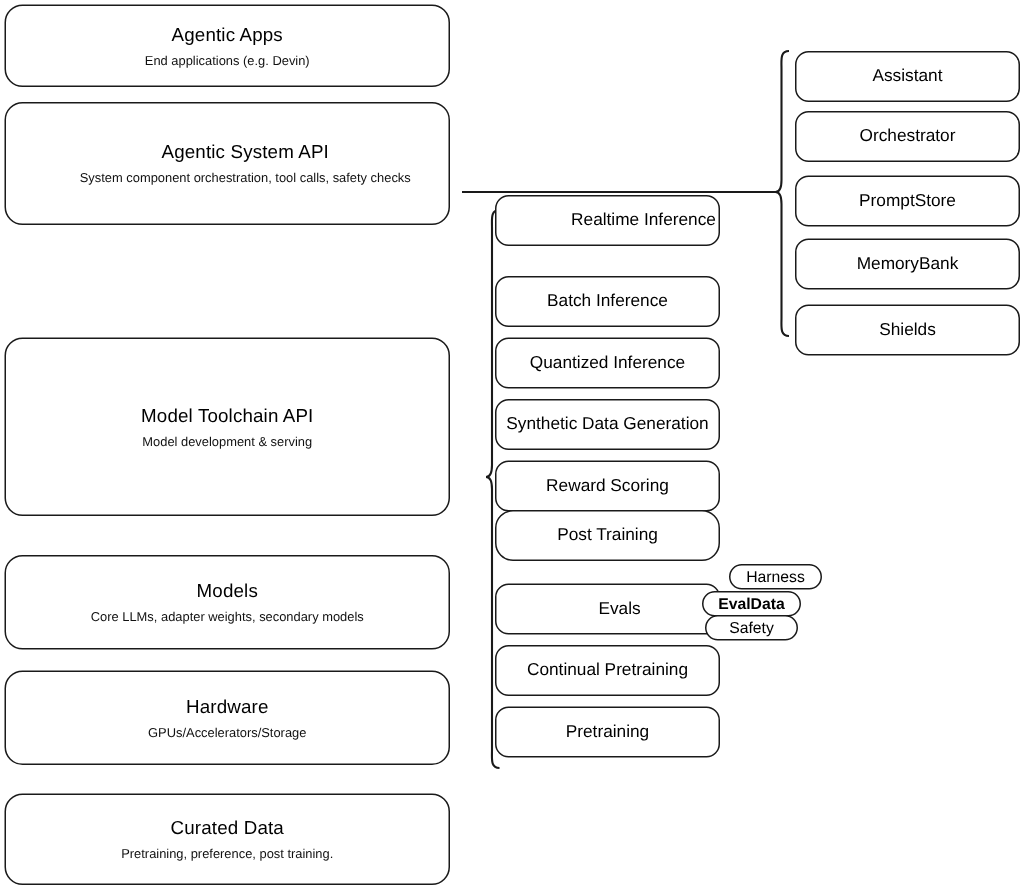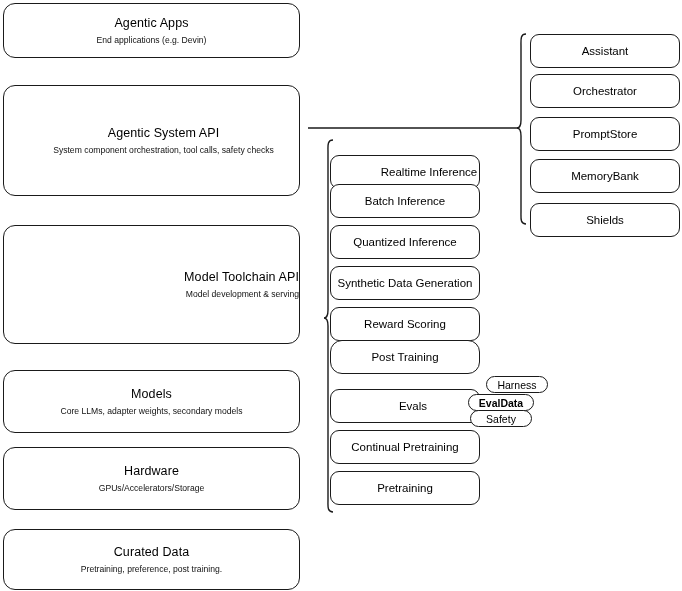--- a/index.html
+++ b/index.html
@@ -128,46 +128,46 @@
              C 326 318, 328 320, 328 326
              L 328 500
              C 328 506, 327 512, 333 512"></path>
   </svg>
 
   <div class="node layer" style="top:3px;height:55px;">
     <div class="title">Agentic Apps</div>
     <div class="subtitle">End applications (e.g. Devin)</div>
   </div>
 
-  <div class="node layer" style="top:85px;height:111px;padding-left:24px;">
+  <div class="node layer" style="top:68px;height:82px;padding-left:24px;">
     <div class="title">Agentic System API</div>
     <div class="subtitle">System component orchestration, tool calls, safety checks</div>
   </div>
 
-  <div class="node layer" style="top:225px;height:119px;align-items:flex-end;">
+  <div class="node layer" style="top:225px;height:119px;">
     <div class="title">Model Toolchain API</div>
     <div class="subtitle">Model development &amp; serving</div>
   </div>
 
   <div class="node layer" style="top:370px;height:63px;">
     <div class="title">Models</div>
     <div class="subtitle">Core LLMs, adapter weights, secondary models</div>
   </div>
 
   <div class="node layer" style="top:447px;height:63px;">
     <div class="title">Hardware</div>
     <div class="subtitle">GPUs/Accelerators/Storage</div>
   </div>
 
   <div class="node layer" style="top:529px;height:61px;">
     <div class="title">Curated Data</div>
     <div class="subtitle">Pretraining, preference, post training.</div>
   </div>
 
-  <div class="node pill mid" style="top:155px;padding-left:48px;">
+  <div class="node pill mid" style="top:130px;padding-left:48px;">
     <span>Realtime Inference</span>
   </div>
   <div class="node pill mid" style="top:184px;">
     <span>Batch Inference</span>
   </div>
   <div class="node pill mid" style="top:225px;">
     <span>Quantized Inference</span>
   </div>
   <div class="node pill mid" style="top:266px;">
     <span>Synthetic Data Generation</span>

